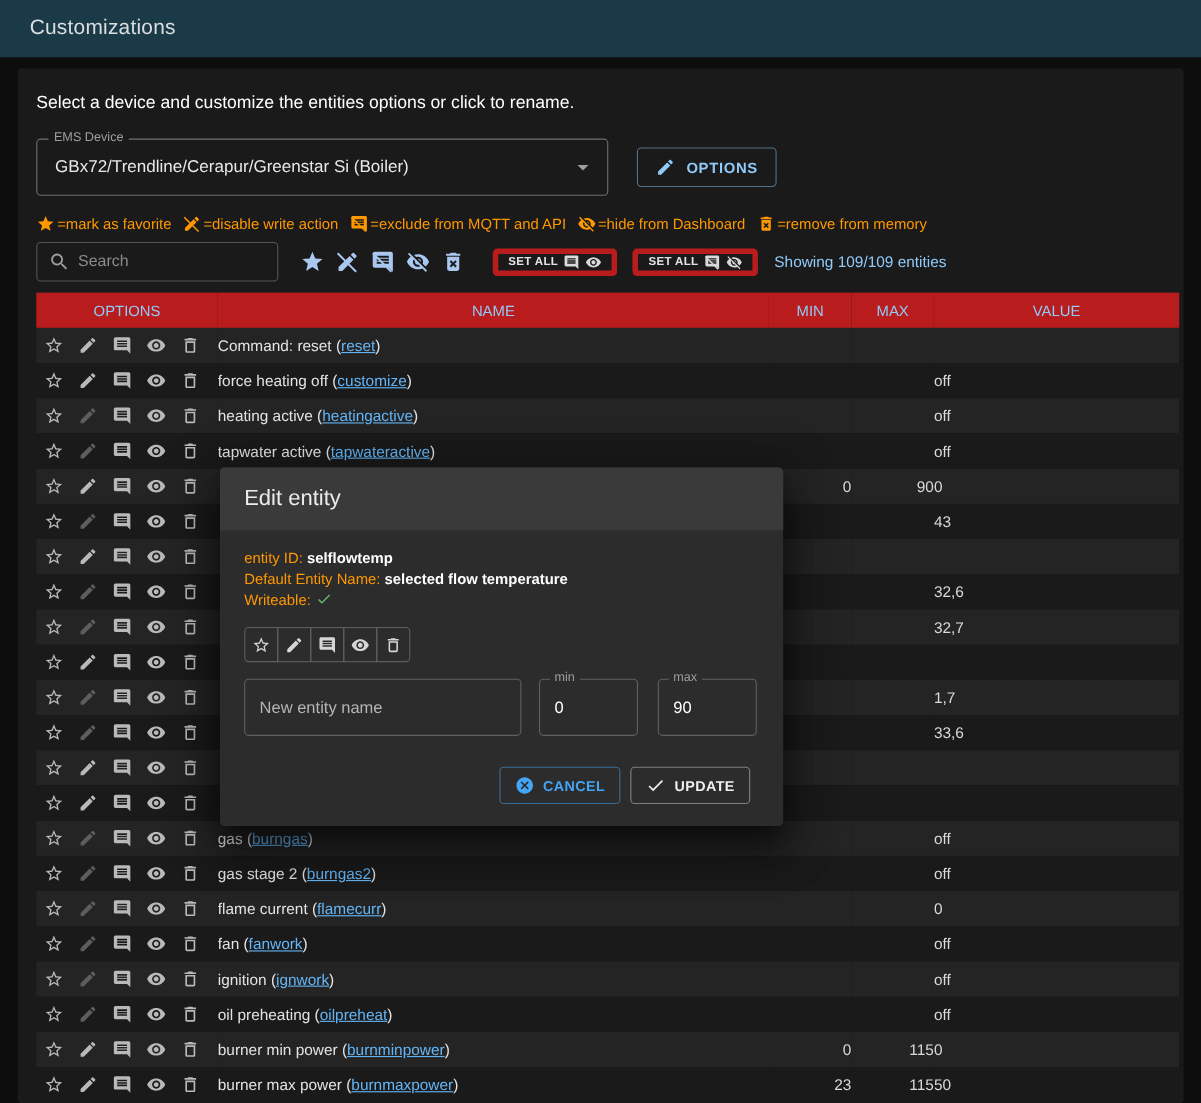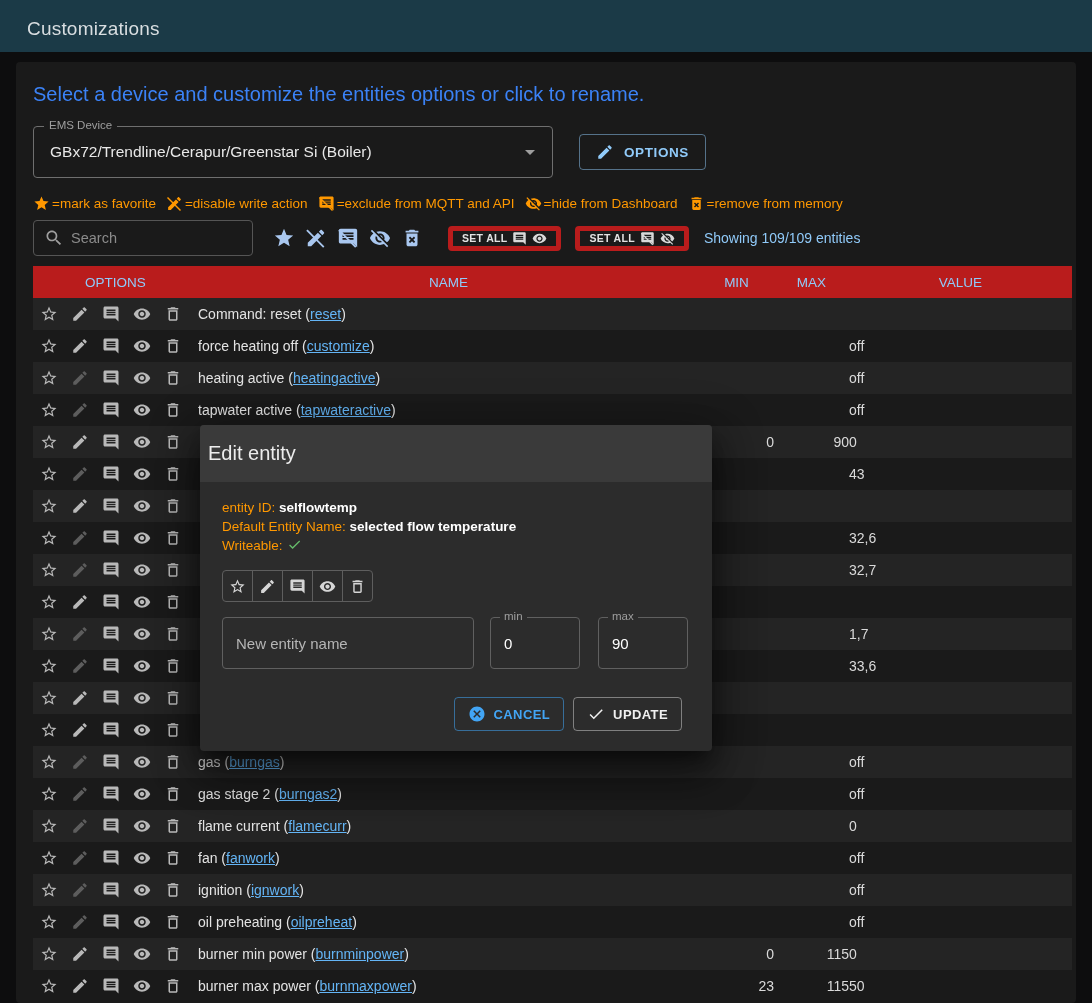--- a/index.html
+++ b/index.html
@@ -5,27 +5,27 @@
   *{margin:0;padding:0;box-sizing:border-box}
   html,body{width:1092px;height:1003px}
   body{
     background:#0d0d0e;
     font-family:"Liberation Sans","DejaVu Sans",sans-serif;
     overflow:hidden;position:relative;color:#e0e0e0;
   }
   button{font-family:inherit;cursor:pointer}
 
   
-  .app-header{height:52px;background:#1b3a47;display:flex;align-items:flex-end;padding:12px 27px}
+  .app-header{height:52px;background:#1b3a47;display:flex;align-items:center;padding:0 27px}
   .app-title{font-size:19px;font-weight:500;color:#d9dee1;letter-spacing:.2px}
 
   
   .panel{position:relative;margin:10px 16px 0;background:#1a1a1a;border-radius:4px;
          height:941px;padding:16px 4px 0 17px;overflow:hidden}
-  .intro{margin-top:6px;color:#3b82f6;font-size:20px;line-height:20px}
+  .intro{margin-top:6px;color:#ffffff;font-size:16px;line-height:20px}
 
   
   .device-row{display:flex;align-items:center;gap:26px;margin-top:22px}
   .select-box{position:relative;width:520px;height:52px;border:1px solid #6f6f6f;border-radius:4px;
               display:flex;align-items:center;justify-content:space-between;padding:0 10px 0 16px;cursor:pointer}
   .select-label{position:absolute;top:-8px;left:10px;font-size:11.5px;color:#9e9e9e;background:#1a1a1a;padding:0 5px}
   .select-value{font-size:15.5px;color:#e8e8e8}
   .select-arrow{width:24px;height:24px;color:#9e9e9e;display:inline-flex}
   .rename-btn{height:36px;border:1px solid rgba(144,202,249,.5);border-radius:4px;background:none;
               color:#90caf9;font-size:13.5px;font-weight:bold;letter-spacing:.6px;
@@ -66,21 +66,21 @@
   .rowicon{width:18px;height:18px;display:inline-flex;color:#b9b9b9;flex:none}
   .rowicon.dim{color:#5d5d5d}
   .col-name{color:#e3e3e3;padding-left:2px}
   .col-name a{color:#64b5f6;text-decoration:underline;cursor:pointer}
   .col-min,.col-max{text-align:right;padding-right:8px;color:#dadada}
   .col-value{padding-right:10px;color:#dadada}
 
   
   .dialog{position:absolute;left:200px;top:425px;width:512px;background:#2c2c2c;border-radius:4px;z-index:20;
           box-shadow:0 11px 15px -7px rgba(0,0,0,.45),0 24px 38px 3px rgba(0,0,0,.35),0 9px 46px 8px rgba(0,0,0,.3)}
-  .dialog-title{background:#3a3a3a;border-radius:4px 4px 0 0;padding:17px 8px;font-size:20px;font-weight:500;color:#ececec}
+  .dialog-title{background:#3a3a3a;border-radius:4px 4px 0 0;padding:17px 22px;font-size:20px;font-weight:500;color:#ececec}
   .dialog-body{padding:16px 22px 10px}
   .info-line{font-size:13.5px;line-height:19px}
   .info-label{color:#ff9800}
   .info-value{color:#fff;font-weight:bold}
   .writeable-check{color:#66bb6a;width:15px;height:15px;display:inline-flex;vertical-align:-2px;margin-left:4px}
   .toggle-group{display:flex;margin-top:15px}
   .toggle-btn{width:31px;height:32px;border:1px solid #5e5e5e;background:transparent;display:flex;align-items:center;
               justify-content:center;color:#d6d6d6;margin-left:-1px;border-radius:0}
   .toggle-btn:first-child{border-radius:4px 0 0 4px;margin-left:0}
   .toggle-btn:last-child{border-radius:0 4px 4px 0}

